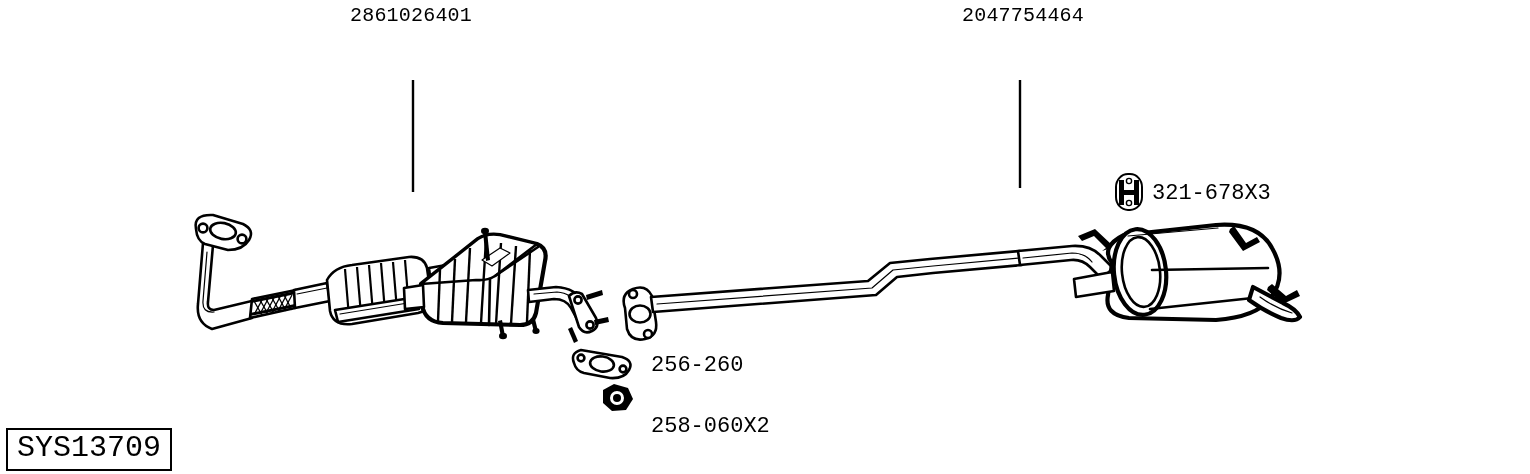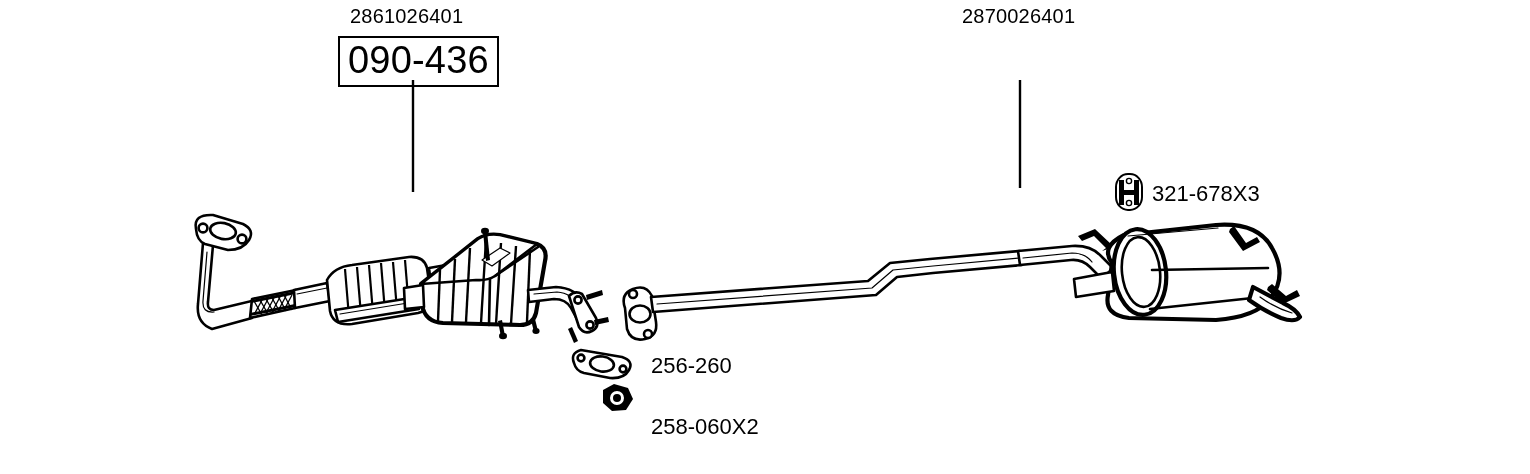--- a/index.html
+++ b/index.html
@@ -13,20 +13,21 @@
     position: relative;
     overflow: hidden;
     font-family: "Liberation Sans", sans-serif;
     color: #000000;
   }
   #diagram-root {
     position: absolute;
     left: 0; top: 0;
     width: 1530px;
     height: 474px;
+    font-family: Liberation Mono, monospace;
   }
   svg.art {
     position: absolute;
     left: 0; top: 0;
     width: 1530px;
     height: 474px;
   }
   .lbl {
     position: absolute;
     white-space: nowrap;
@@ -223,25 +224,25 @@
       <rect x="1116" y="174" width="26" height="36" rx="12" ry="13" fill="#ffffff" stroke="#000" stroke-width="2"></rect>
       <circle cx="1129" cy="181" r="2.6" fill="#ffffff" stroke="#000" stroke-width="1.4"></circle>
       <circle cx="1129" cy="203" r="2.6" fill="#ffffff" stroke="#000" stroke-width="1.4"></circle>
       <path class="solid" d="M1119 180 L1124 180 L1124 190 L1134 190 L1134 180 L1139 180 L1139 205 L1134 205 L1134 195 L1124 195 L1124 205 L1119 205 Z"></path>
     </g>
 
   </svg>
 
   <div class="lbl ref-small" style="left:350px; top:6px;">2861026401</div>
 
-  <div class="lbl ref-big boxed" style="left:338px; top:36px;">090-436</div>
-
-  <div class="lbl ref-small" style="left:962px; top:6px;">2870026401</div>
+
+  <div class="lbl ref-small" style="left:962px; top:6px;">2047754464</div>
 
 
   <div class="lbl part-label" style="left:651px; top:355px;">256-260</div>
 
   <div class="lbl part-label" style="left:651px; top:388px;margin-top:28px;">258-060X2</div>
 
   <div class="lbl part-label" style="left:1152px; top:183px;">321-678X3</div>
 
+  <div class="lbl sys-label" style="left:6px; top:428px;">SYS13709</div>
 
 </div>
 
 </body></html>

